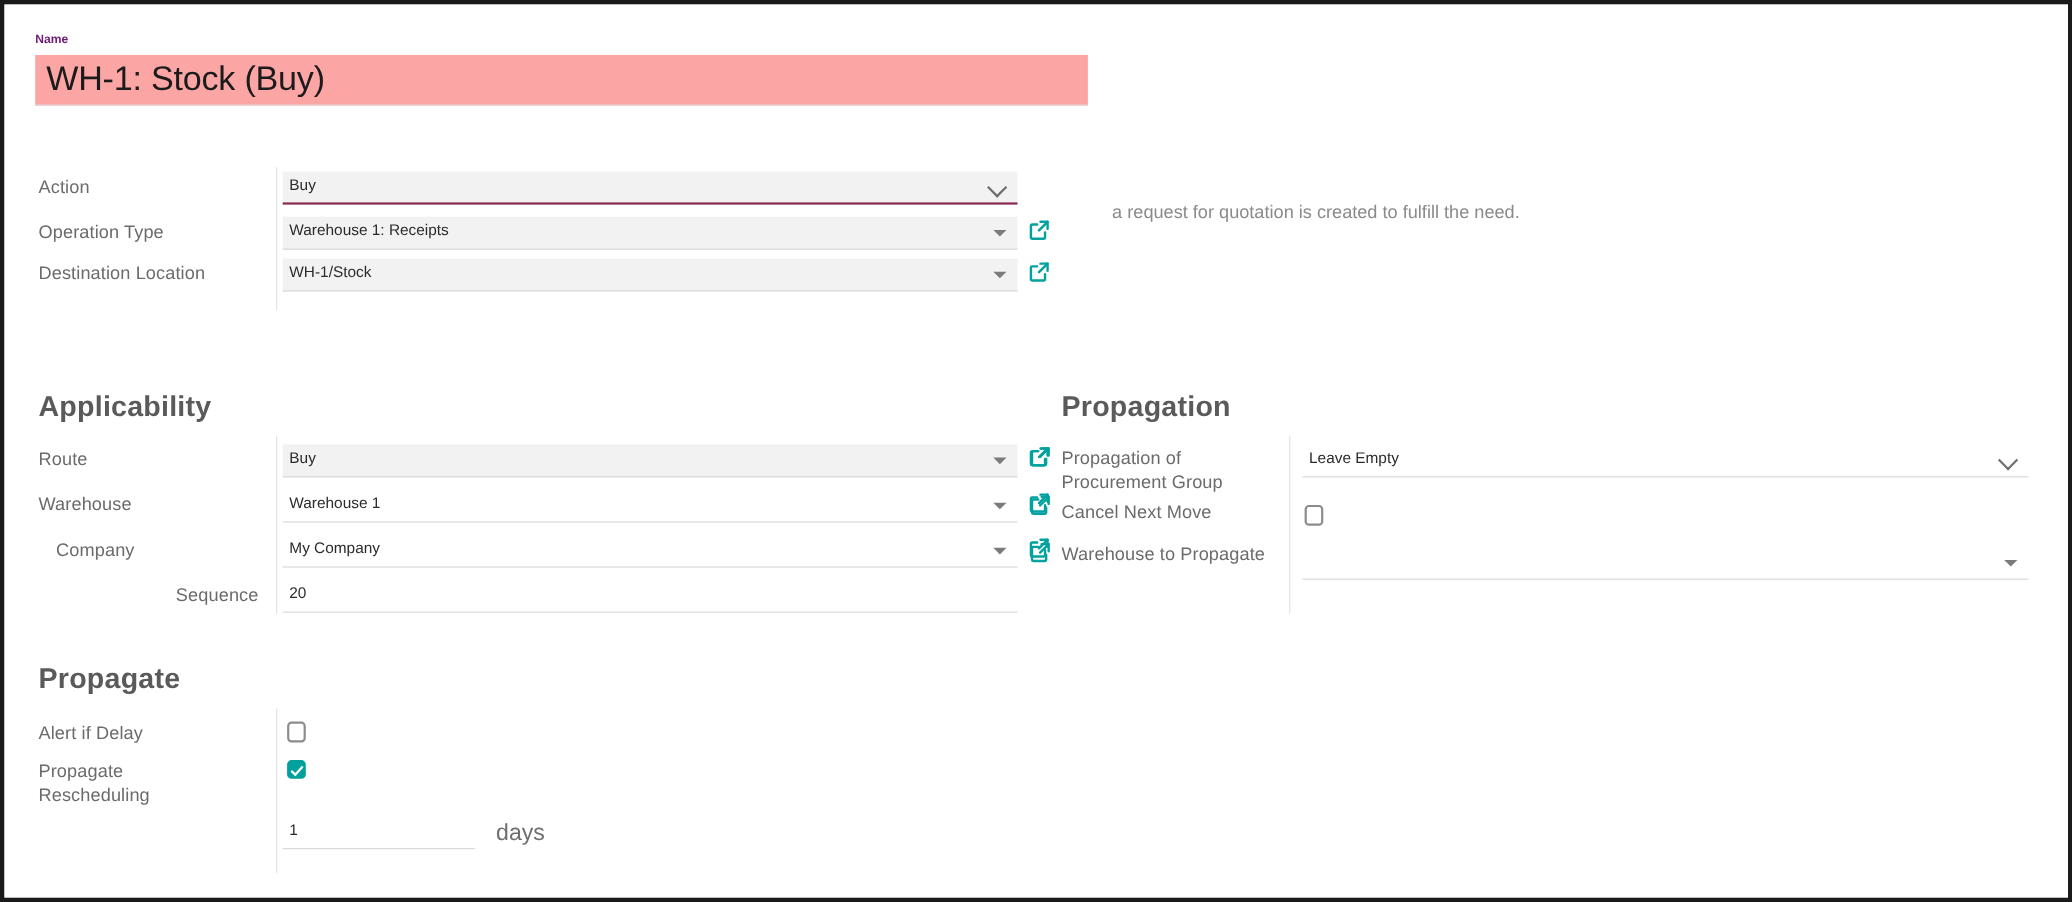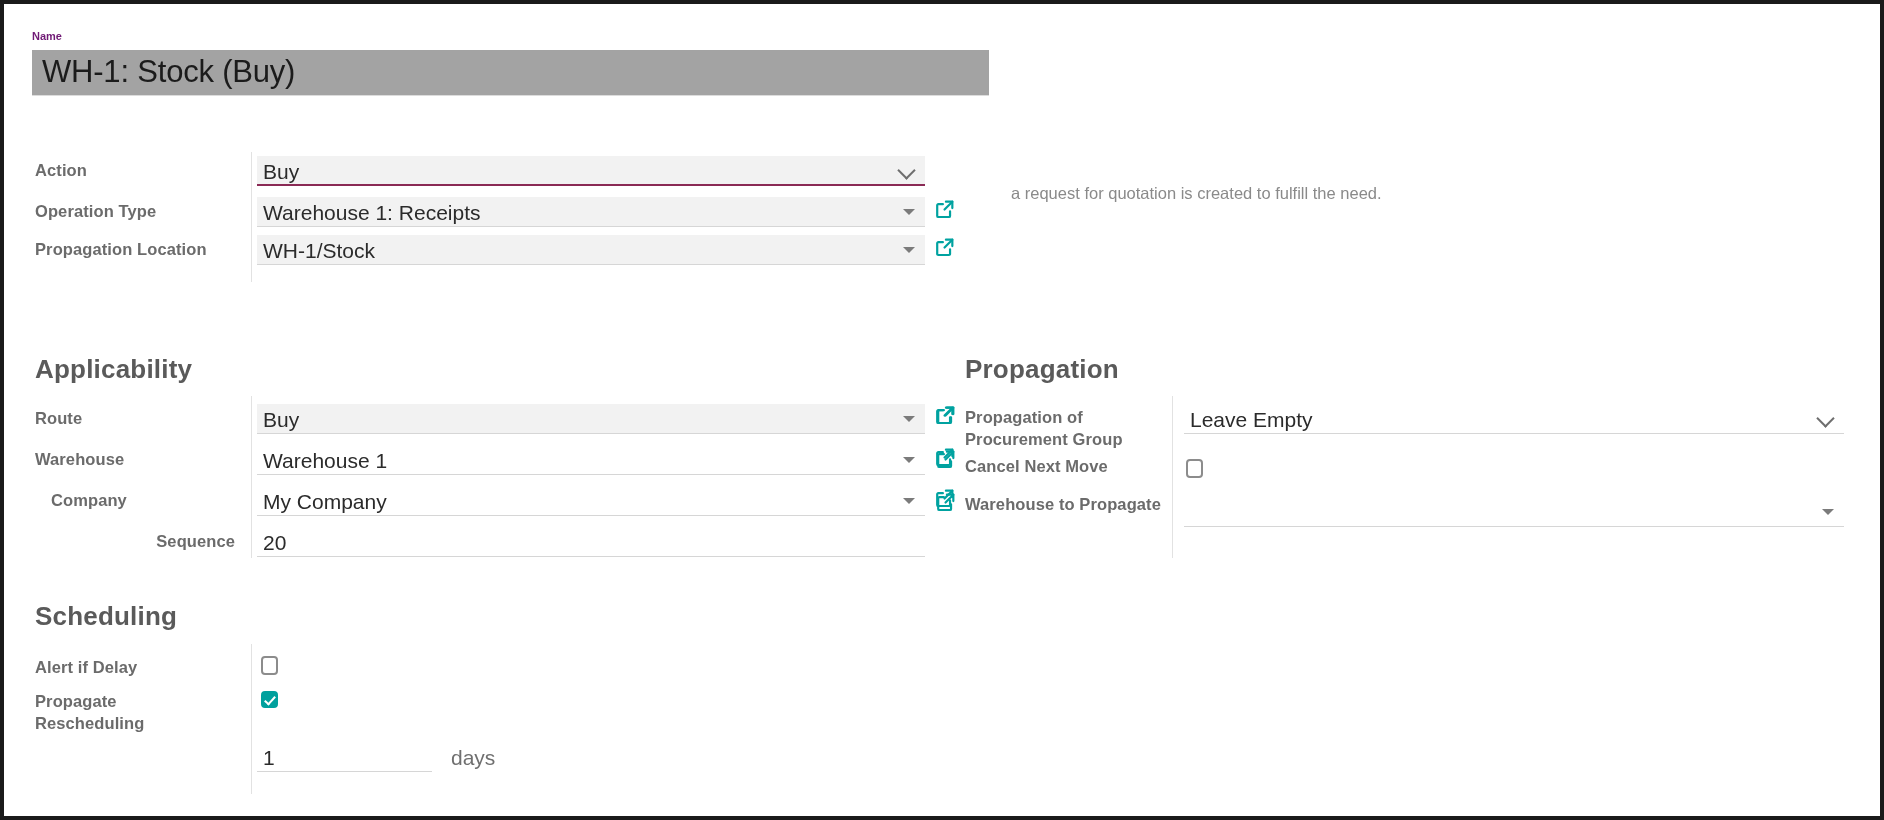--- a/index.html
+++ b/index.html
@@ -23,21 +23,21 @@
     position: absolute;
     left: 0; top: 0;
     width: 1876px;
     height: 812px;
     background: #ffffff;
   }
 
   
   .lbl {
     font-size: 16.5px;
-    font-weight: bold;
+    font-weight: normal;
     color: #6b6b6b;
     line-height: 22px;
     letter-spacing: .1px;
   }
   .section-title {
     font-size: 26px;
     font-weight: bold;
     color: #5a5a5a;
     letter-spacing: .2px;
   }
@@ -47,21 +47,21 @@
     position: absolute;
     left: 28px; top: 26px;
     font-size: 11px;
     font-weight: bold;
     color: #701a75;
   }
   .name-field {
     position: absolute;
     left: 28px; top: 46px;
     width: 957px; height: 46px;
-    background: #a3a3a3;
+    background: #fca5a5;
     border-bottom: 1px solid #dcdcdc;
     box-sizing: border-box;
     text-align: center;
   }
   .name-value {
     position: absolute;
     left: 10px; top: 4px;
     font-size: 31px;
     color: #1b1b1b;
     letter-spacing: -.2px;
@@ -89,21 +89,21 @@
   .field.filledbg {
     background: #f2f2f2;
   }
   .field.focused {
     background: #f2f2f2;
     border-bottom: 2px solid #8a2a55;
   }
   .field .val {
     position: absolute;
     left: 6px; top: 4px;
-    font-size: 21px;
+    font-size: 14px;
     color: #2b2b2b;
     white-space: nowrap;
   }
   .field .val.empty {
     color: #9a9a9a;
   }
 
   
   .caret-tri {
     position: absolute;
@@ -198,21 +198,21 @@
     </div>
     <span class="extlink" style="left:930px; top:194px;">
       <svg width="22" height="22" viewBox="0 0 24 24" fill="none" stroke="#00a2a0" stroke-width="2.4" stroke-linecap="round" stroke-linejoin="round">
         <path d="M13 4 H20 V11"></path>
         <path d="M20 4 L11.5 12.5"></path>
         <path d="M17.5 14.5 V19.5 A1.2 1.2 0 0 1 16.3 20.7 H4.7 A1.2 1.2 0 0 1 3.5 19.5 V7.9 A1.2 1.2 0 0 1 4.7 6.7 H9.7"></path>
       </svg>
     </span>
 
     <div class="row-label lbl" style="left:31px; top:234px;">
-      <span>Propagation Location</span>
+      <span>Destination Location</span>
     </div>
     <div class="field filledbg" style="left:253px; top:231px; width:668px;">
       <span class="val">WH-1/Stock</span>
       <span class="caret-tri"></span>
     </div>
     <span class="extlink" style="left:930px; top:232px;">
       <svg width="22" height="22" viewBox="0 0 24 24" fill="none" stroke="#00a2a0" stroke-width="2.4" stroke-linecap="round" stroke-linejoin="round">
         <path d="M13 4 H20 V11"></path>
         <path d="M20 4 L11.5 12.5"></path>
         <path d="M17.5 14.5 V19.5 A1.2 1.2 0 0 1 16.3 20.7 H4.7 A1.2 1.2 0 0 1 3.5 19.5 V7.9 A1.2 1.2 0 0 1 4.7 6.7 H9.7"></path>
@@ -300,21 +300,21 @@
         <path d="M20 4 L11.5 12.5"></path>
         <path d="M17.5 14.5 V19.5 A1.2 1.2 0 0 1 16.3 20.7 H4.7 A1.2 1.2 0 0 1 3.5 19.5 V7.9 A1.2 1.2 0 0 1 4.7 6.7 H9.7"></path>
       </svg>
     </span>
     <div class="row-label lbl" style="left:961px; top:489px; width:200px;">Warehouse to Propagate</div>
     <div class="field" style="left:1180px; top:493px; width:660px;">
       <span class="val empty"></span>
       <span class="caret-tri"></span>
     </div>
 
-    <div class="section-title" style="position:absolute; left:31px; top:597px;">Scheduling</div>
+    <div class="section-title" style="position:absolute; left:31px; top:597px;">Propagate</div>
     <div class="vdiv" style="left:247px; top:640px; height:150px;"></div>
 
     <div class="row-label lbl" style="left:31px; top:652px;">Alert if Delay</div>
     <div class="cbox" style="left:257px; top:652px;"></div>
 
     <div class="row-label lbl" style="left:31px; top:686px; width:180px;">Propagate Rescheduling</div>
     <div class="cbox checked" style="left:257px; top:687px;"></div>
 
     <div class="field" style="left:253px; top:738px; width:175px;">
       <span class="val">1</span>

